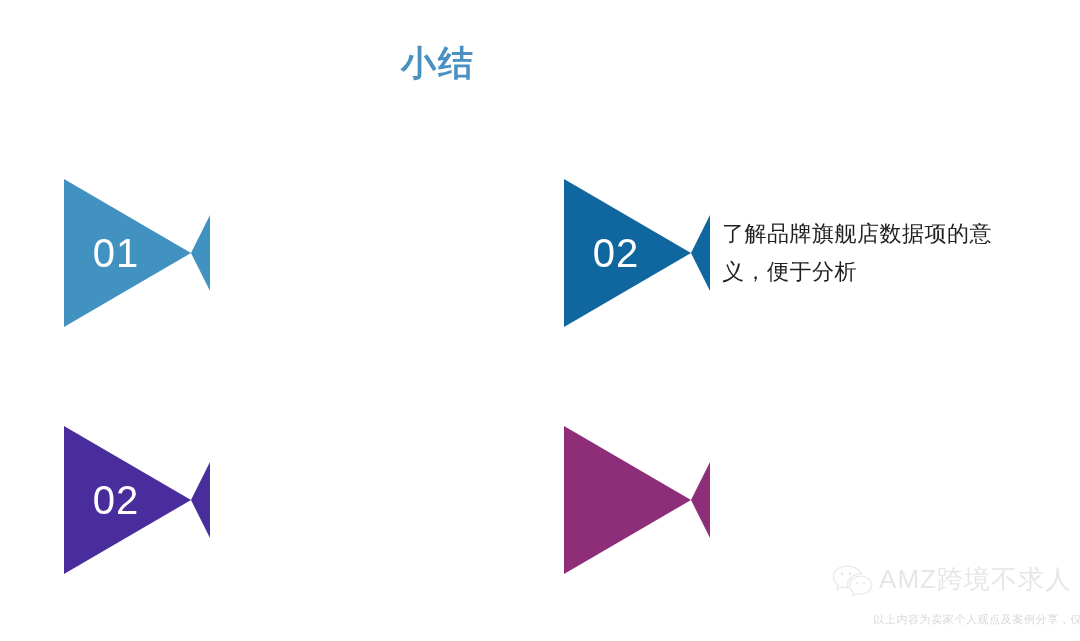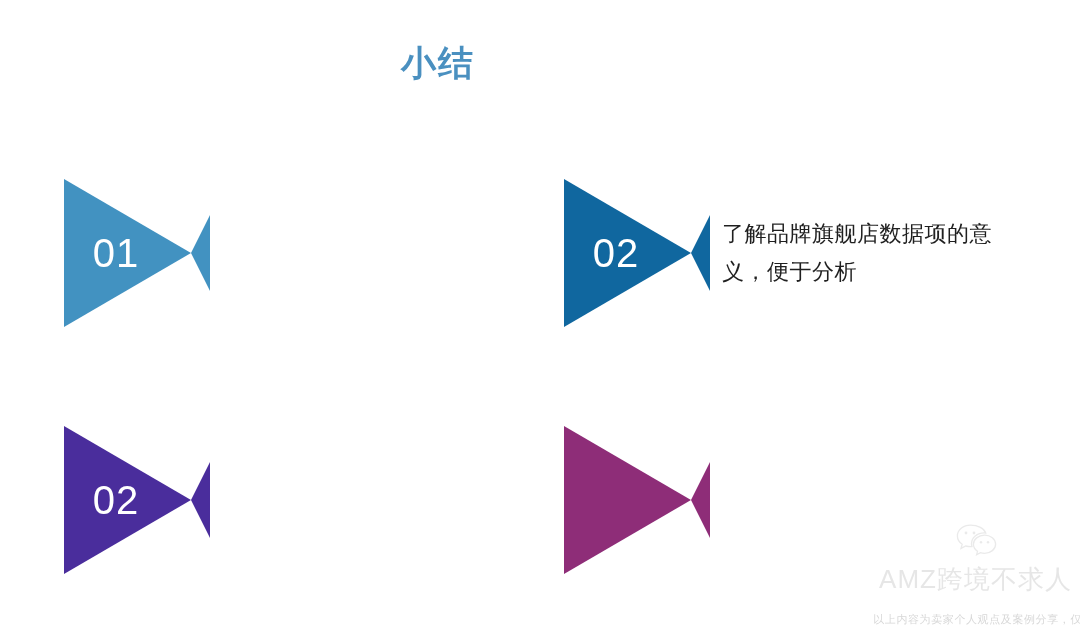--- a/index.html
+++ b/index.html
@@ -94,21 +94,20 @@
 
   
   .watermark {
     position: absolute;
     right: 8px;
     bottom: 44px;
     display: flex;
     align-items: center;
     gap: 6px;
     opacity: 0.55;
-    flex-direction: column;
   }
   .wechat-icon {
     width: 42px;
     height: 34px;
     flex: 0 0 auto;
   }
   .watermark-label {
     font-size: 26px;
     color: #d2d2d2;
     letter-spacing: 1px;

